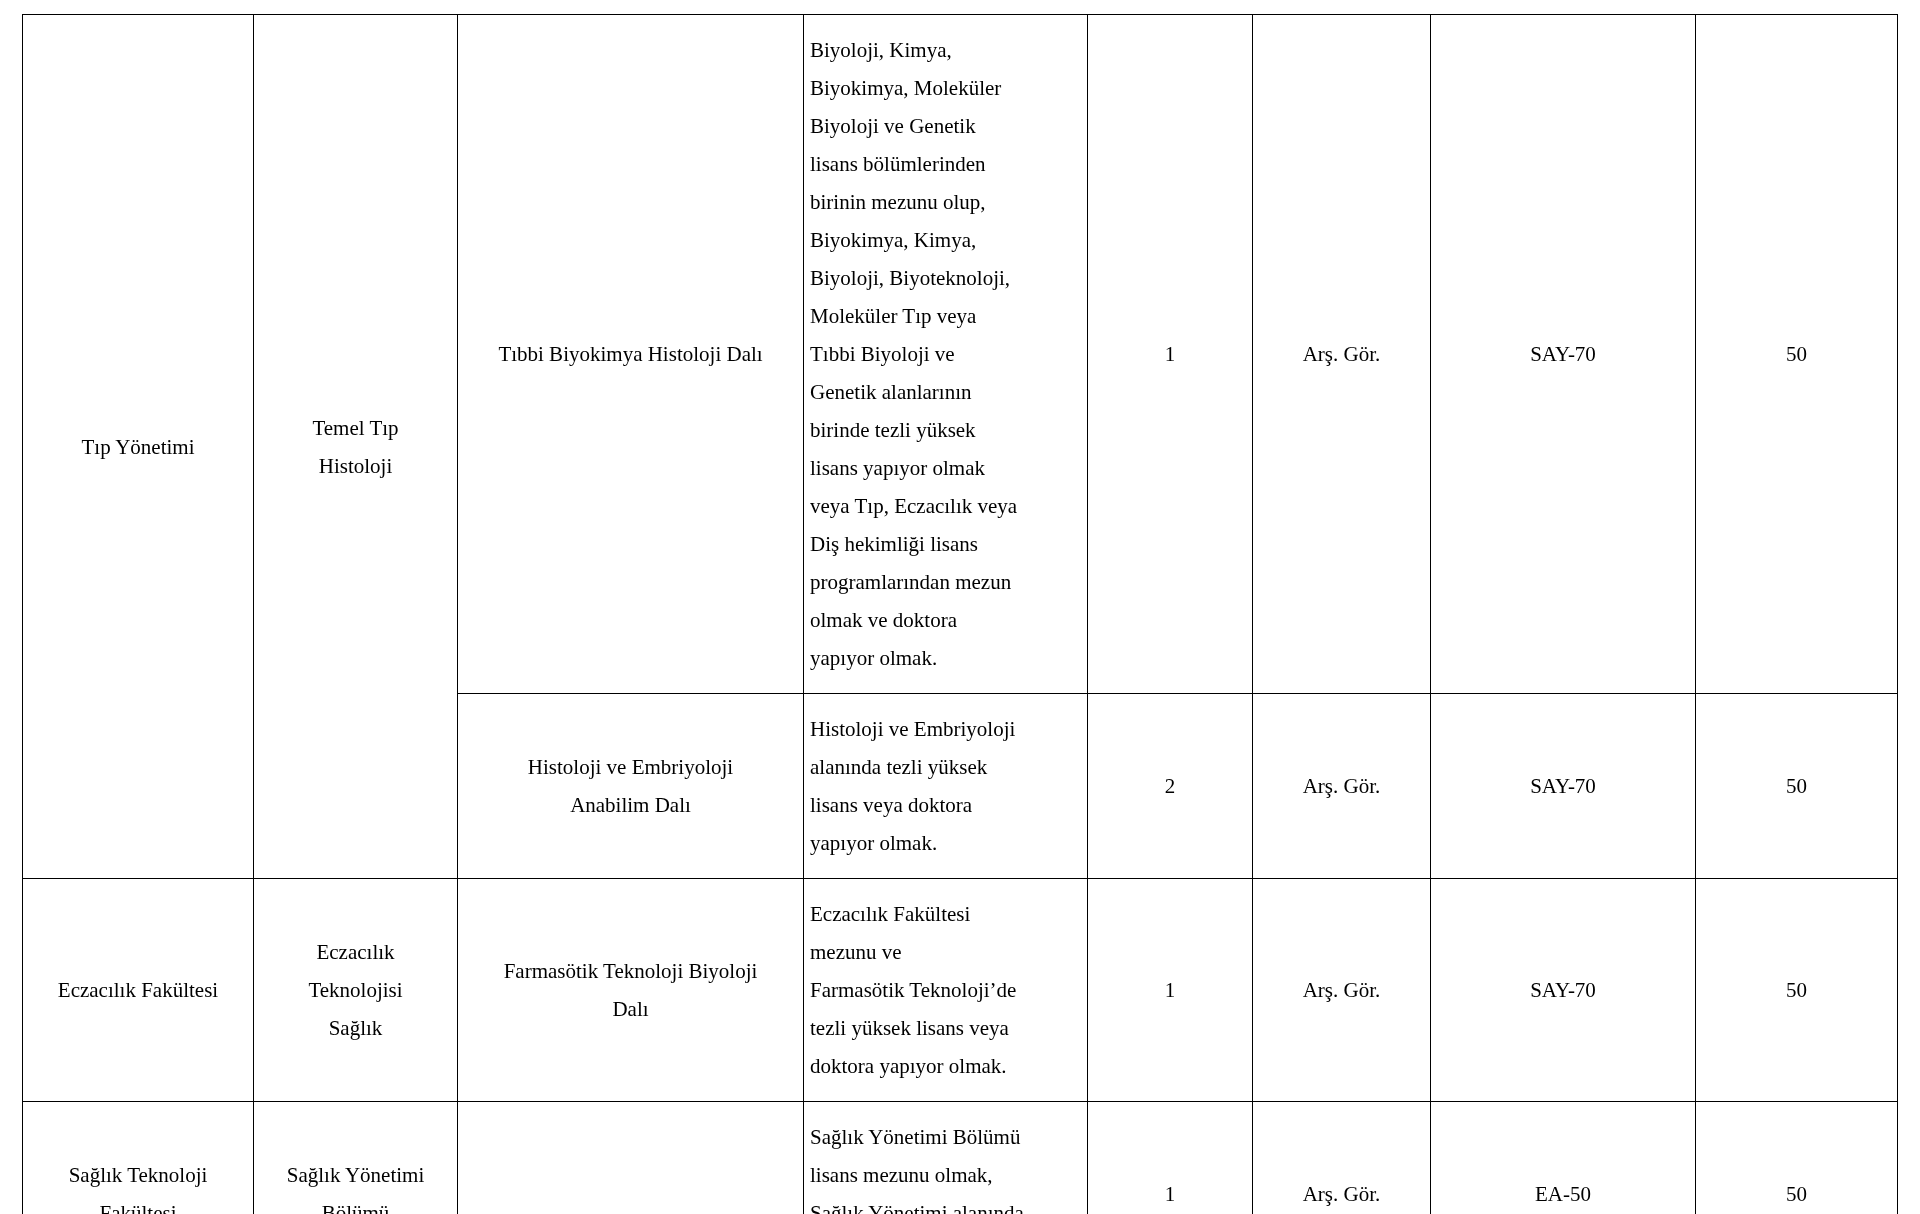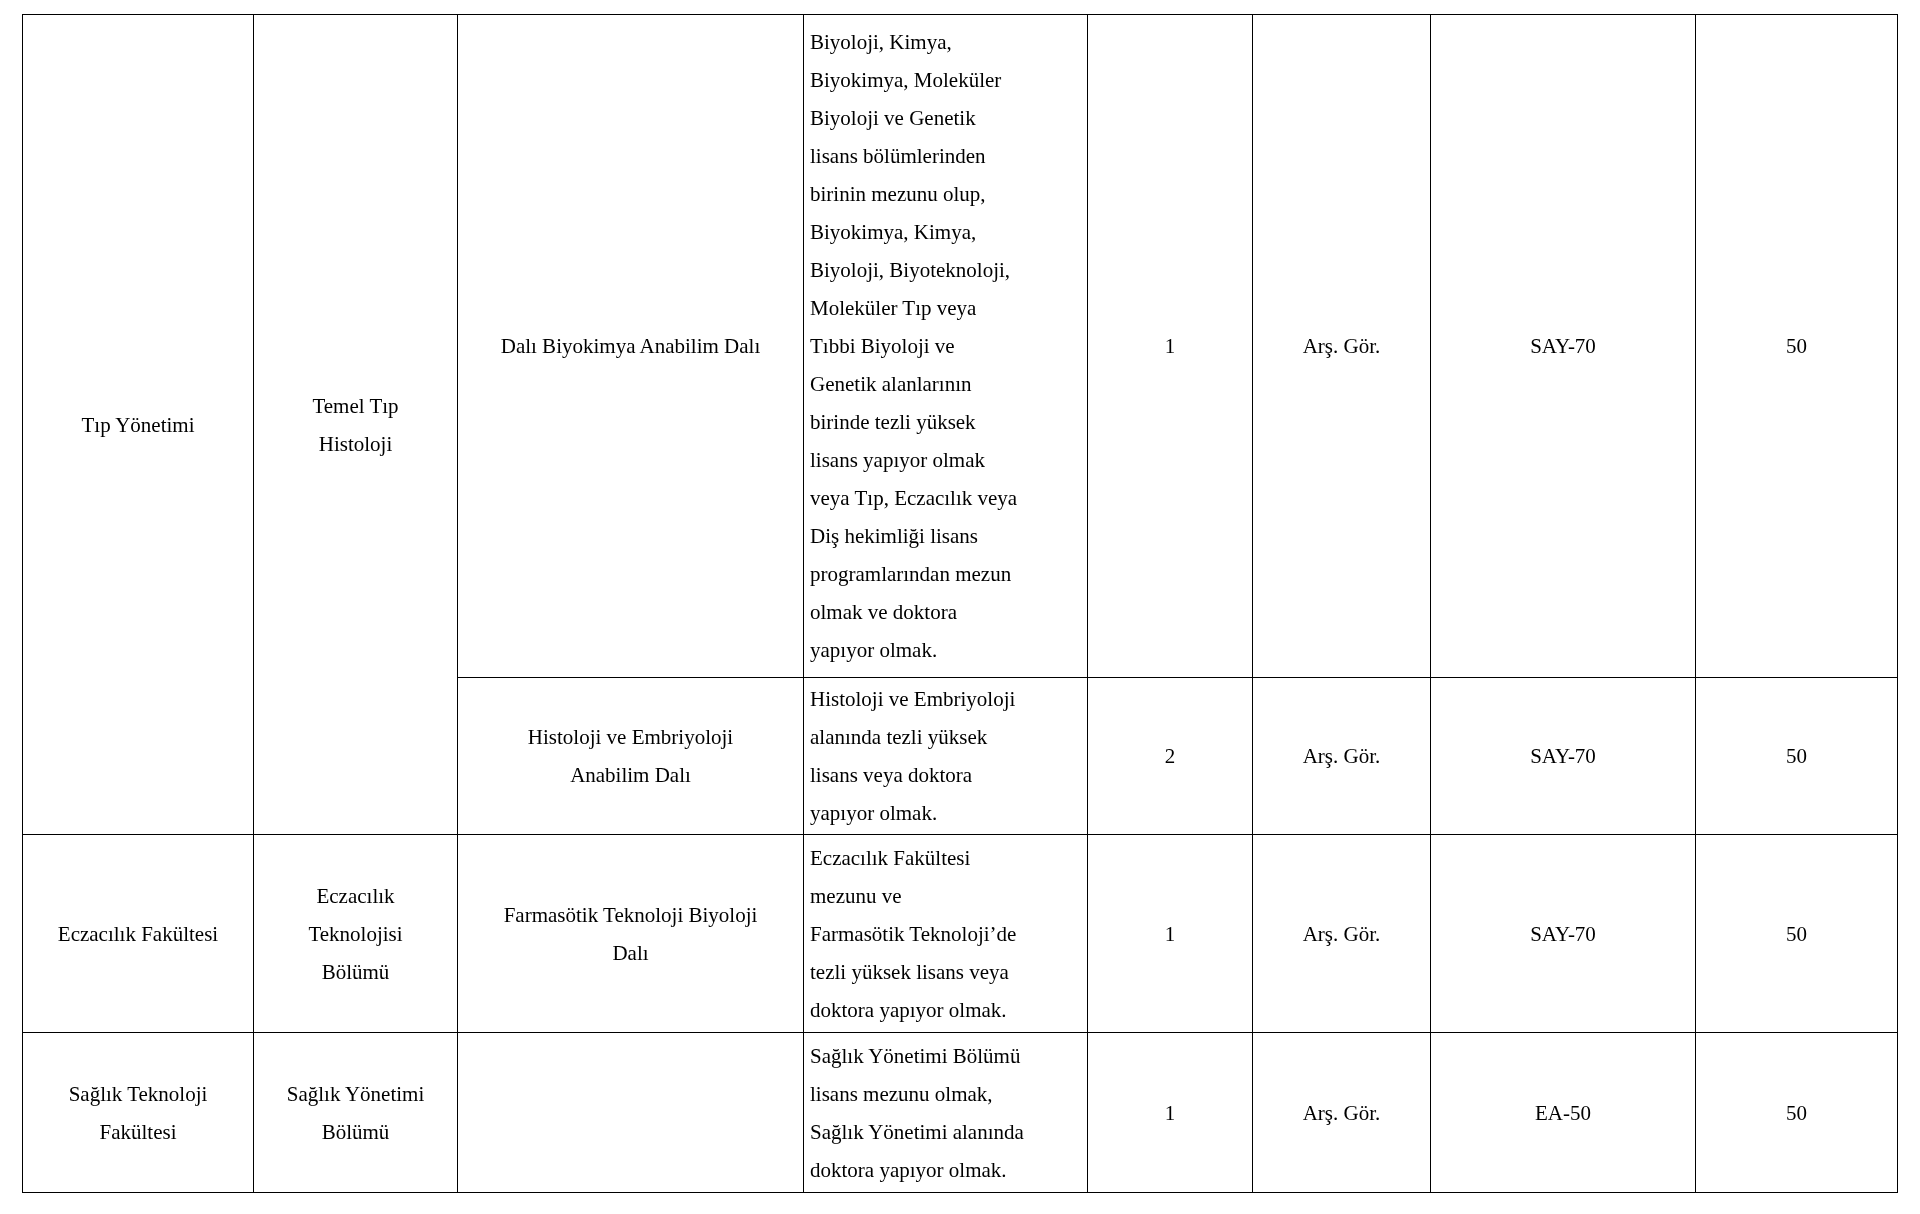--- a/index.html
+++ b/index.html
@@ -16,21 +16,21 @@
   table.positions {
     border-collapse: collapse;
     table-layout: fixed;
     margin: 14px 0 0 22px;
   }
   table.positions td {
     border: 1.5px solid #000000;
     font-size: 21px;
     line-height: 38px;
     vertical-align: middle;
-    padding: 0 6px;
+    padding: 16px 6px;
     white-space: pre-line;
     overflow: hidden;
   }
   td.c { text-align: center; }
   td.l { text-align: left; }
 </style>
 </head>
 <body>
 
 <table class="positions">
@@ -43,21 +43,21 @@
     <col style="width:178px">
     <col style="width:265px">
     <col style="width:202px">
   </colgroup>
 
   <tbody>
       <tr style="height:663px">
     <td rowspan="2" class="c">Tıp Yönetimi</td>
     <td rowspan="2" class="c">Temel Tıp
 Histoloji</td>
-    <td class="c">Dalı Biyokimya Anabilim Dalı</td>
+    <td class="c">Tıbbi Biyokimya Histoloji Dalı</td>
     <td class="l">Biyoloji, Kimya,
 Biyokimya, Moleküler
 Biyoloji ve Genetik
 lisans bölümlerinden
 birinin mezunu olup,
 Biyokimya, Kimya,
 Biyoloji, Biyoteknoloji,
 Moleküler Tıp veya
 Tıbbi Biyoloji ve
 Genetik alanlarının
@@ -84,21 +84,21 @@
     <td class="c">2</td>
     <td class="c">Arş. Gör.</td>
     <td class="c">SAY-70</td>
     <td class="c">50</td>
   </tr>
 
   <tr style="height:198px">
     <td class="c">Eczacılık Fakültesi</td>
     <td class="c">Eczacılık
 Teknolojisi
-Bölümü</td>
+Sağlık</td>
     <td class="c">Farmasötik Teknoloji Biyoloji
 Dalı</td>
     <td class="l">Eczacılık Fakültesi
 mezunu ve
 Farmasötik Teknoloji’de
 tezli yüksek lisans veya
 doktora yapıyor olmak.</td>
     <td class="c">1</td>
     <td class="c">Arş. Gör.</td>
     <td class="c">SAY-70</td>

